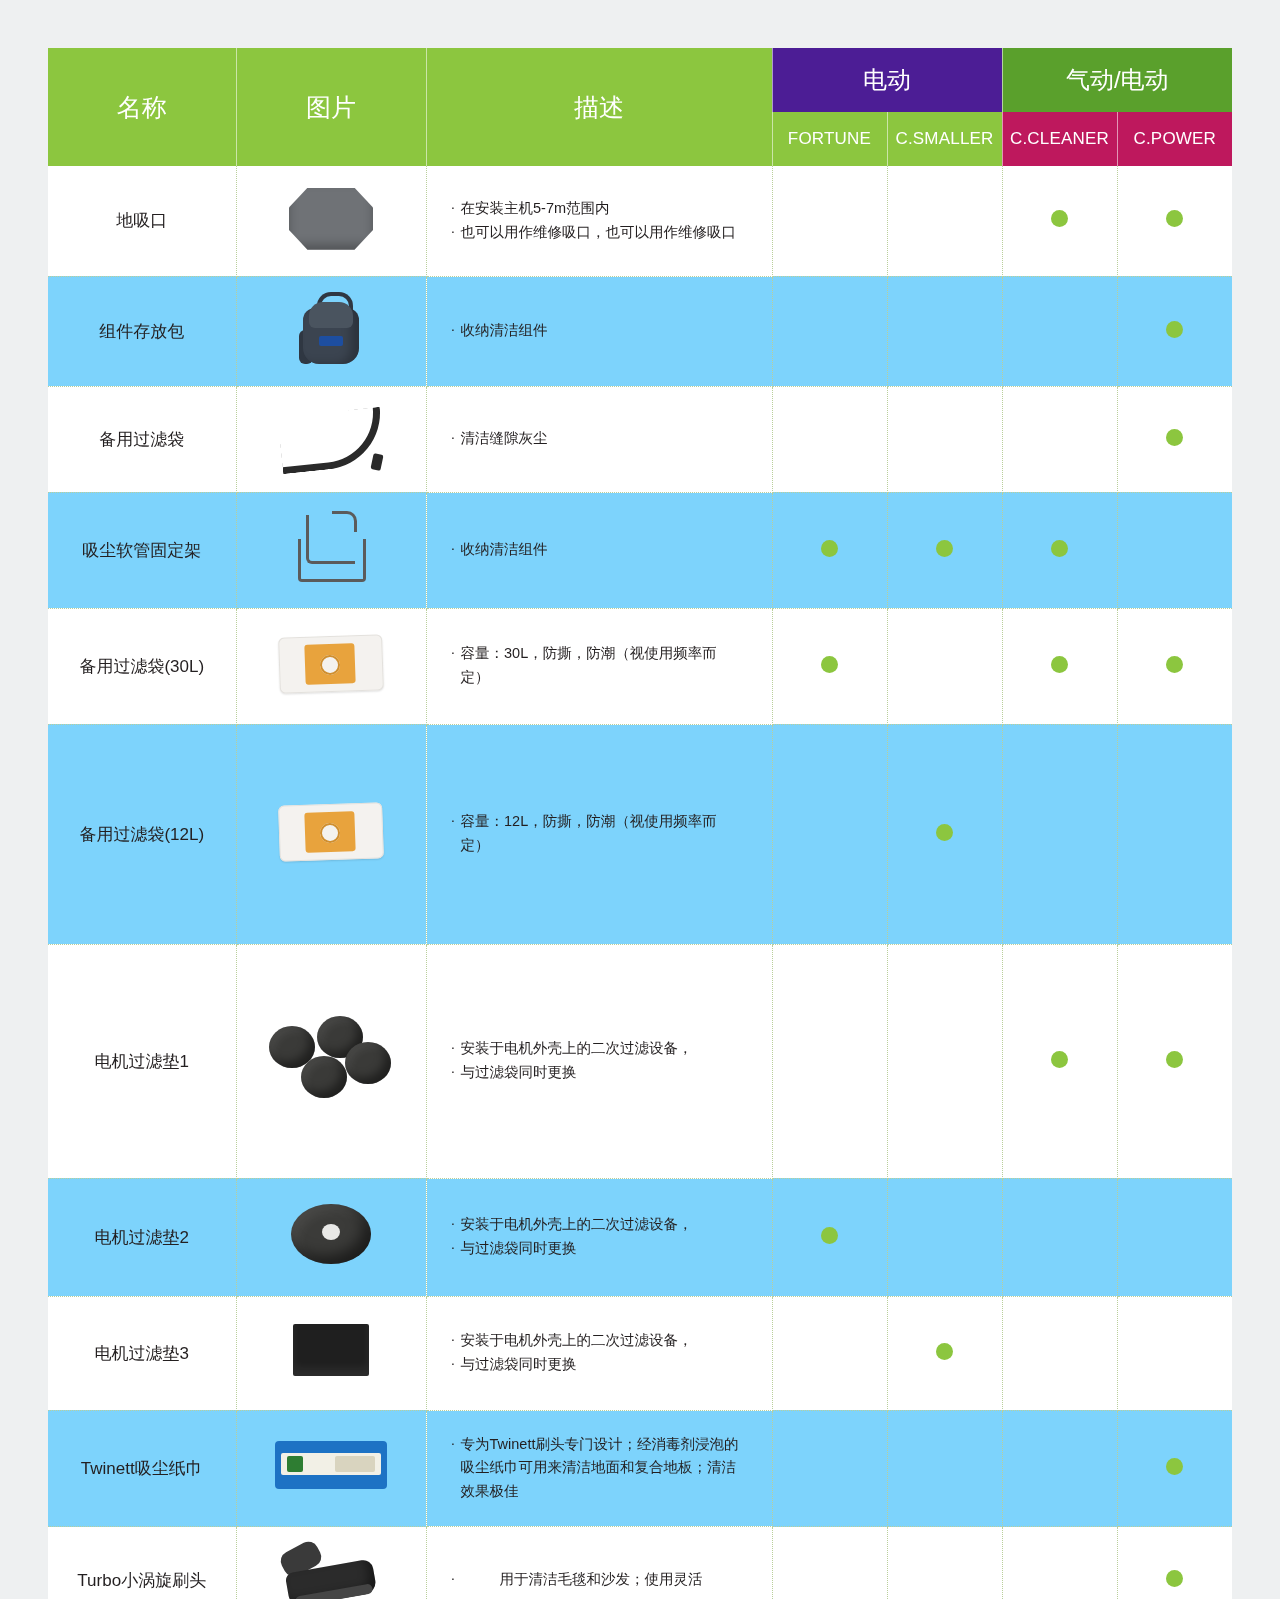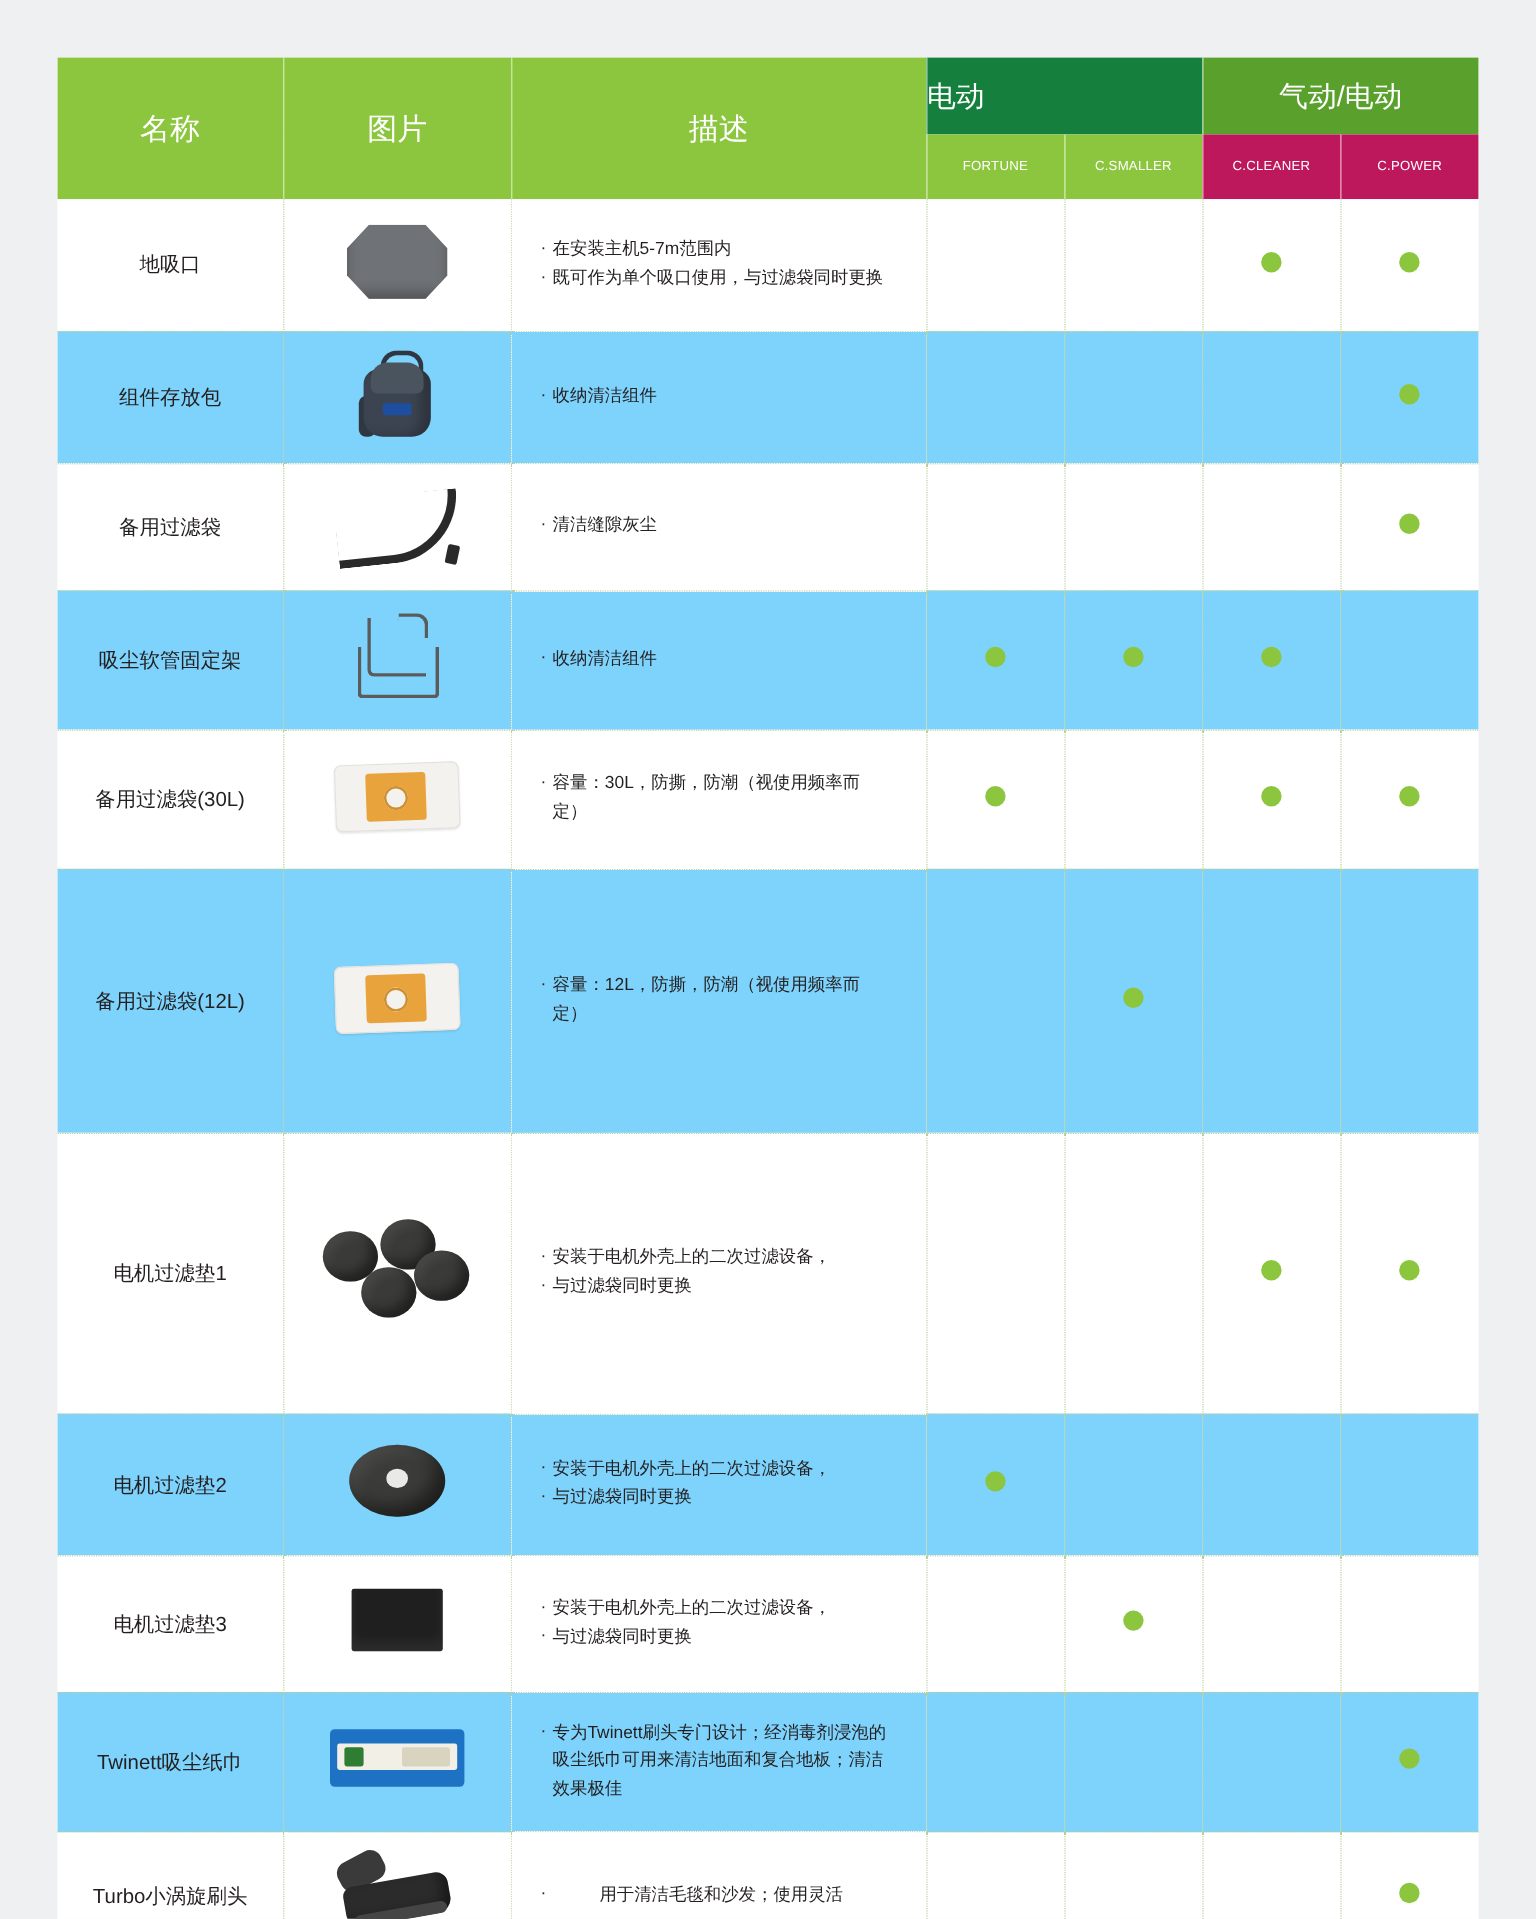--- a/index.html
+++ b/index.html
@@ -36,41 +36,41 @@
   .h-main {
     background: #8cc63f;
     color: #ffffff;
     font-size: 25px;
     font-weight: normal;
     text-align: center;
     vertical-align: middle;
     height: 118px;
   }
   .h-group-light {
-    background: #15803d;
+    background: #4c1d95;
     color: #ffffff;
     font-size: 24px;
     font-weight: normal;
-    text-align: left;
+    text-align: center;
     height: 62px;
     vertical-align: middle;
   }
   .h-group-dark {
     background: #5aa02c;
     color: #ffffff;
     font-size: 24px;
     font-weight: normal;
     text-align: center;
     height: 62px;
     vertical-align: middle;
   }
   .h-sub {
     background: #8cc63f;
     color: #ffffff;
-    font-size: 11px;
+    font-size: 17px;
     font-weight: normal;
     text-align: center;
     height: 52px;
     vertical-align: middle;
     letter-spacing: 0.2px;
   }
   .h-sub.dark {
     background: #be185d;
   }
   .vsep { border-left: 1px solid rgba(255,255,255,0.55); }
@@ -319,21 +319,21 @@
     <tbody>
 
       <tr class="plain" style="height:110px">
         <td class="c-name">地吸口</td>
         <td class="c-img">
           <span class="art art-floor-nozzle"></span>
         </td>
         <td class="c-desc">
           <ul>
             <li>在安装主机5-7m范围内</li>
-            <li>既可作为单个吸口使用，与过滤袋同时更换</li>
+            <li>也可以用作维修吸口，也可以用作维修吸口</li>
           </ul>
         </td>
         <td class="c-mark"><span class="dot hidden"></span></td>
         <td class="c-mark"><span class="dot hidden"></span></td>
         <td class="c-mark"><span class="dot"></span></td>
         <td class="c-mark"><span class="dot"></span></td>
       </tr>
 
       <tr class="alt" style="height:110px">
         <td class="c-name">组件存放包</td>

